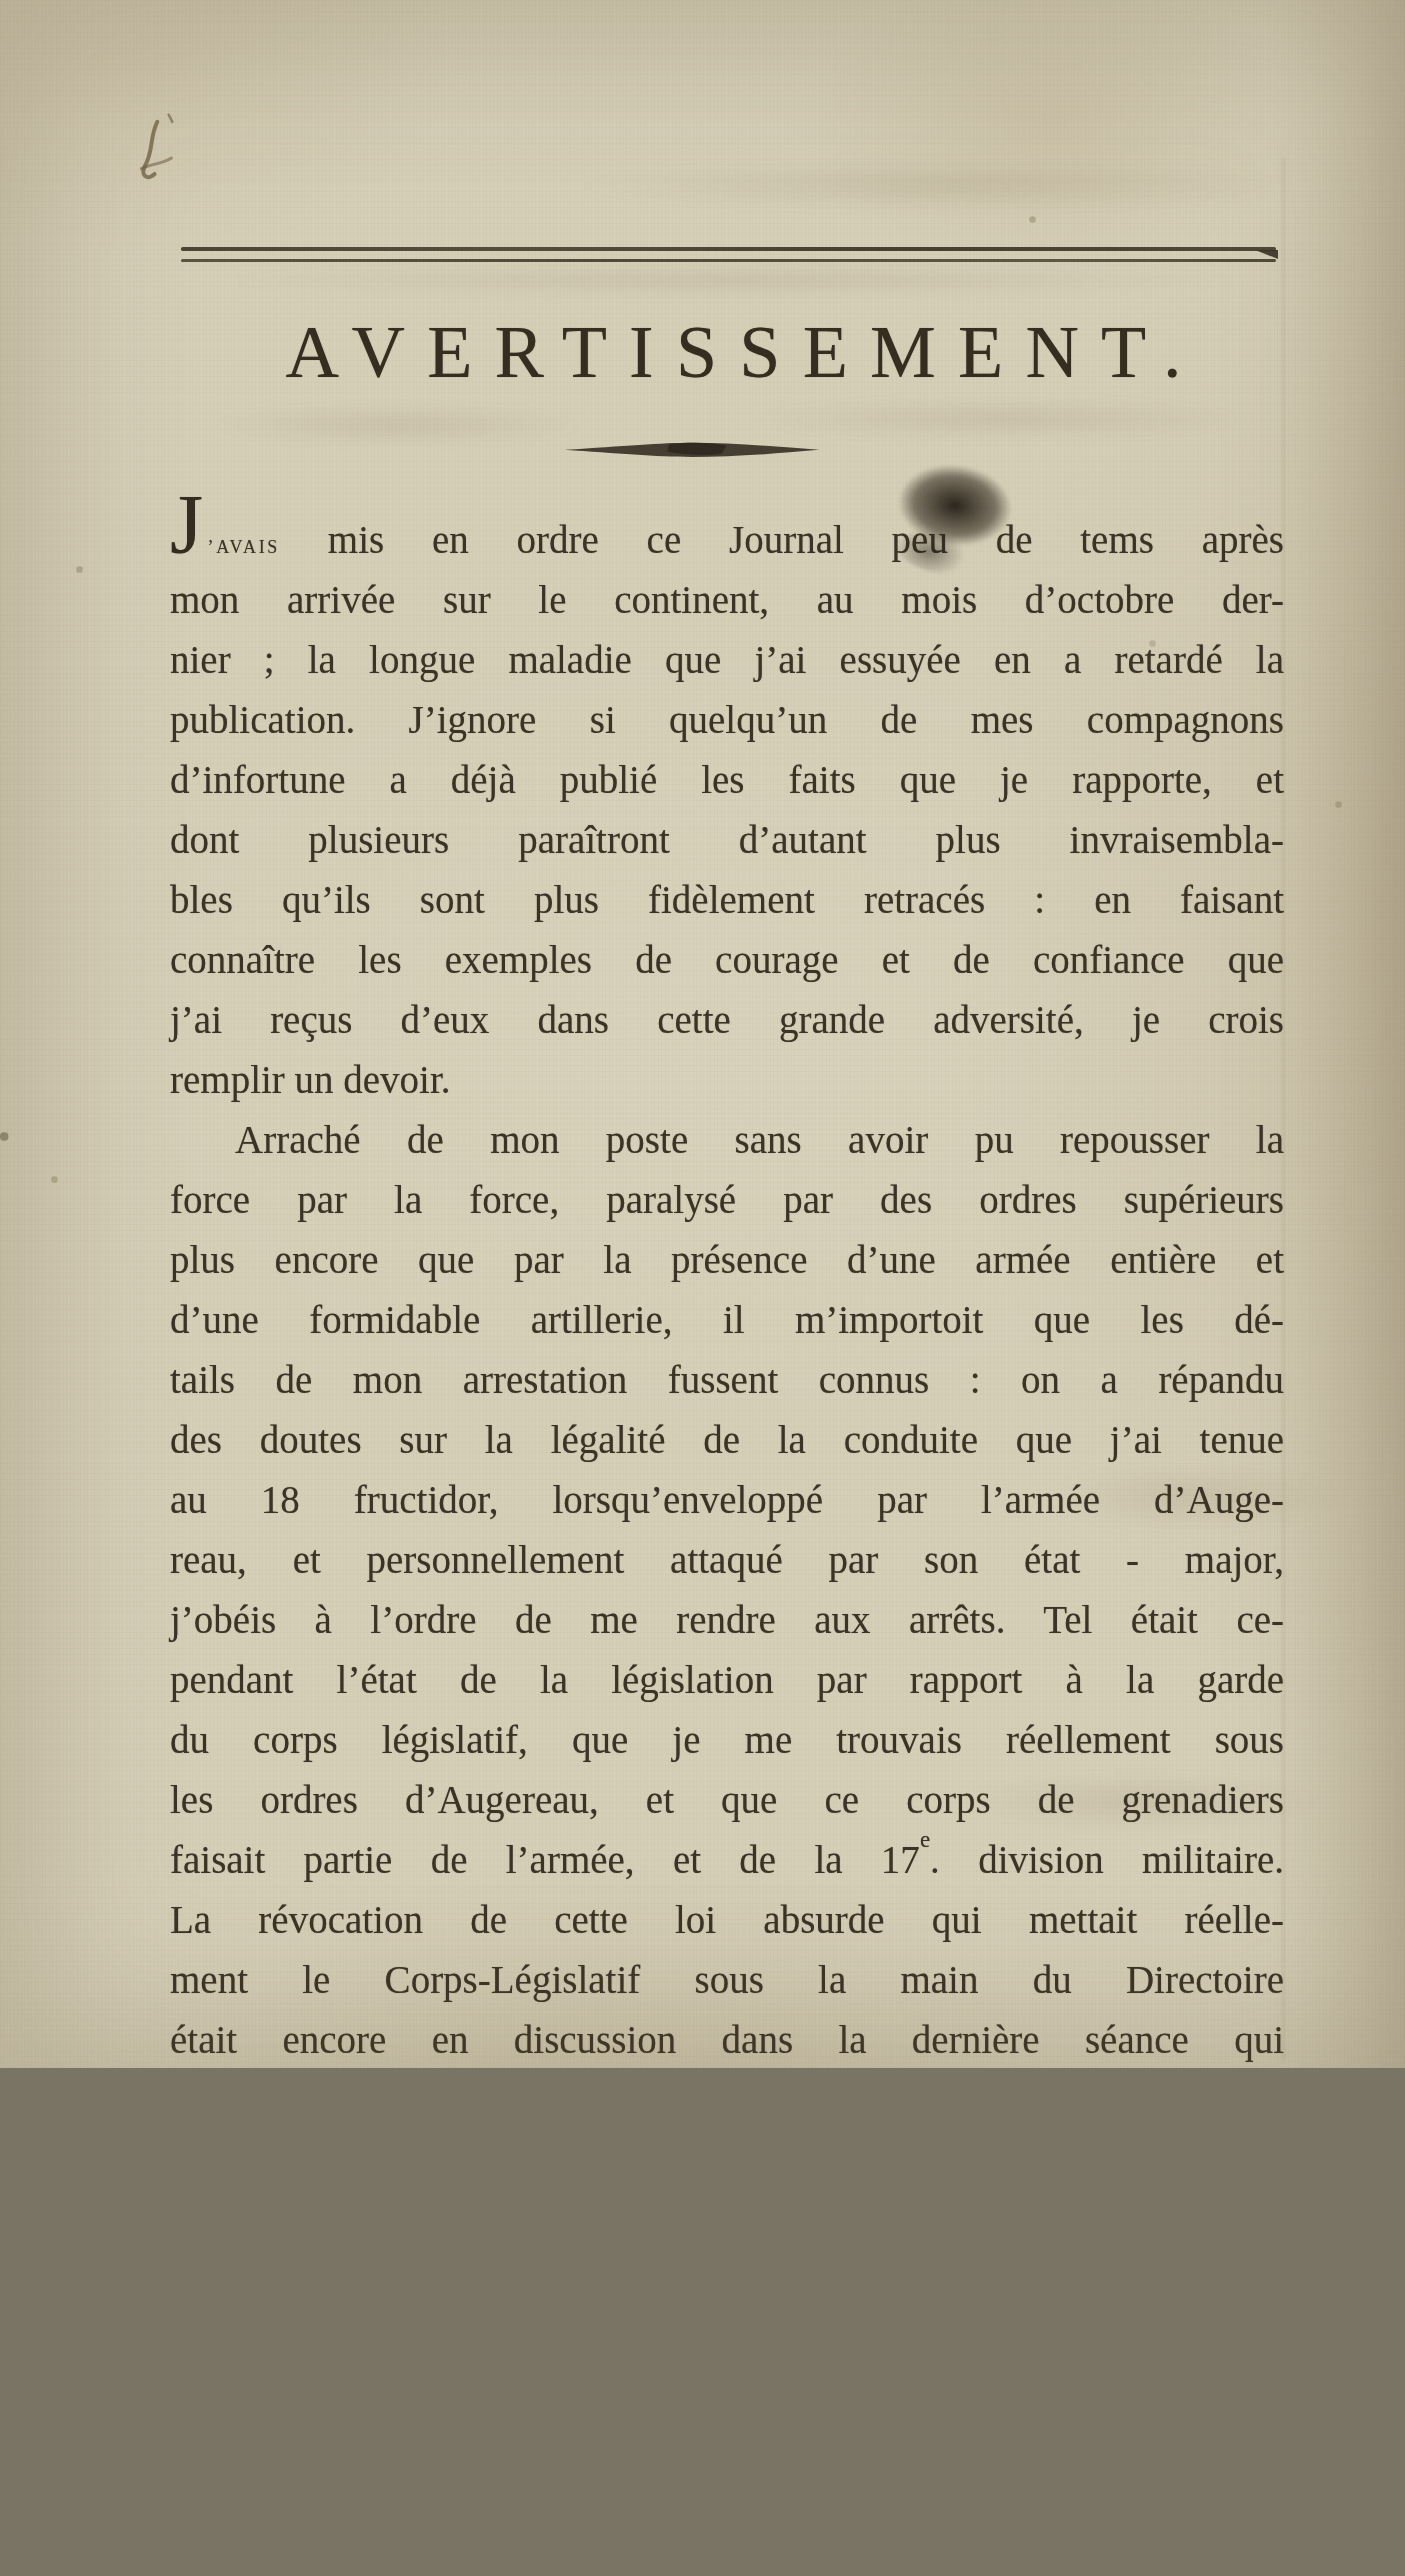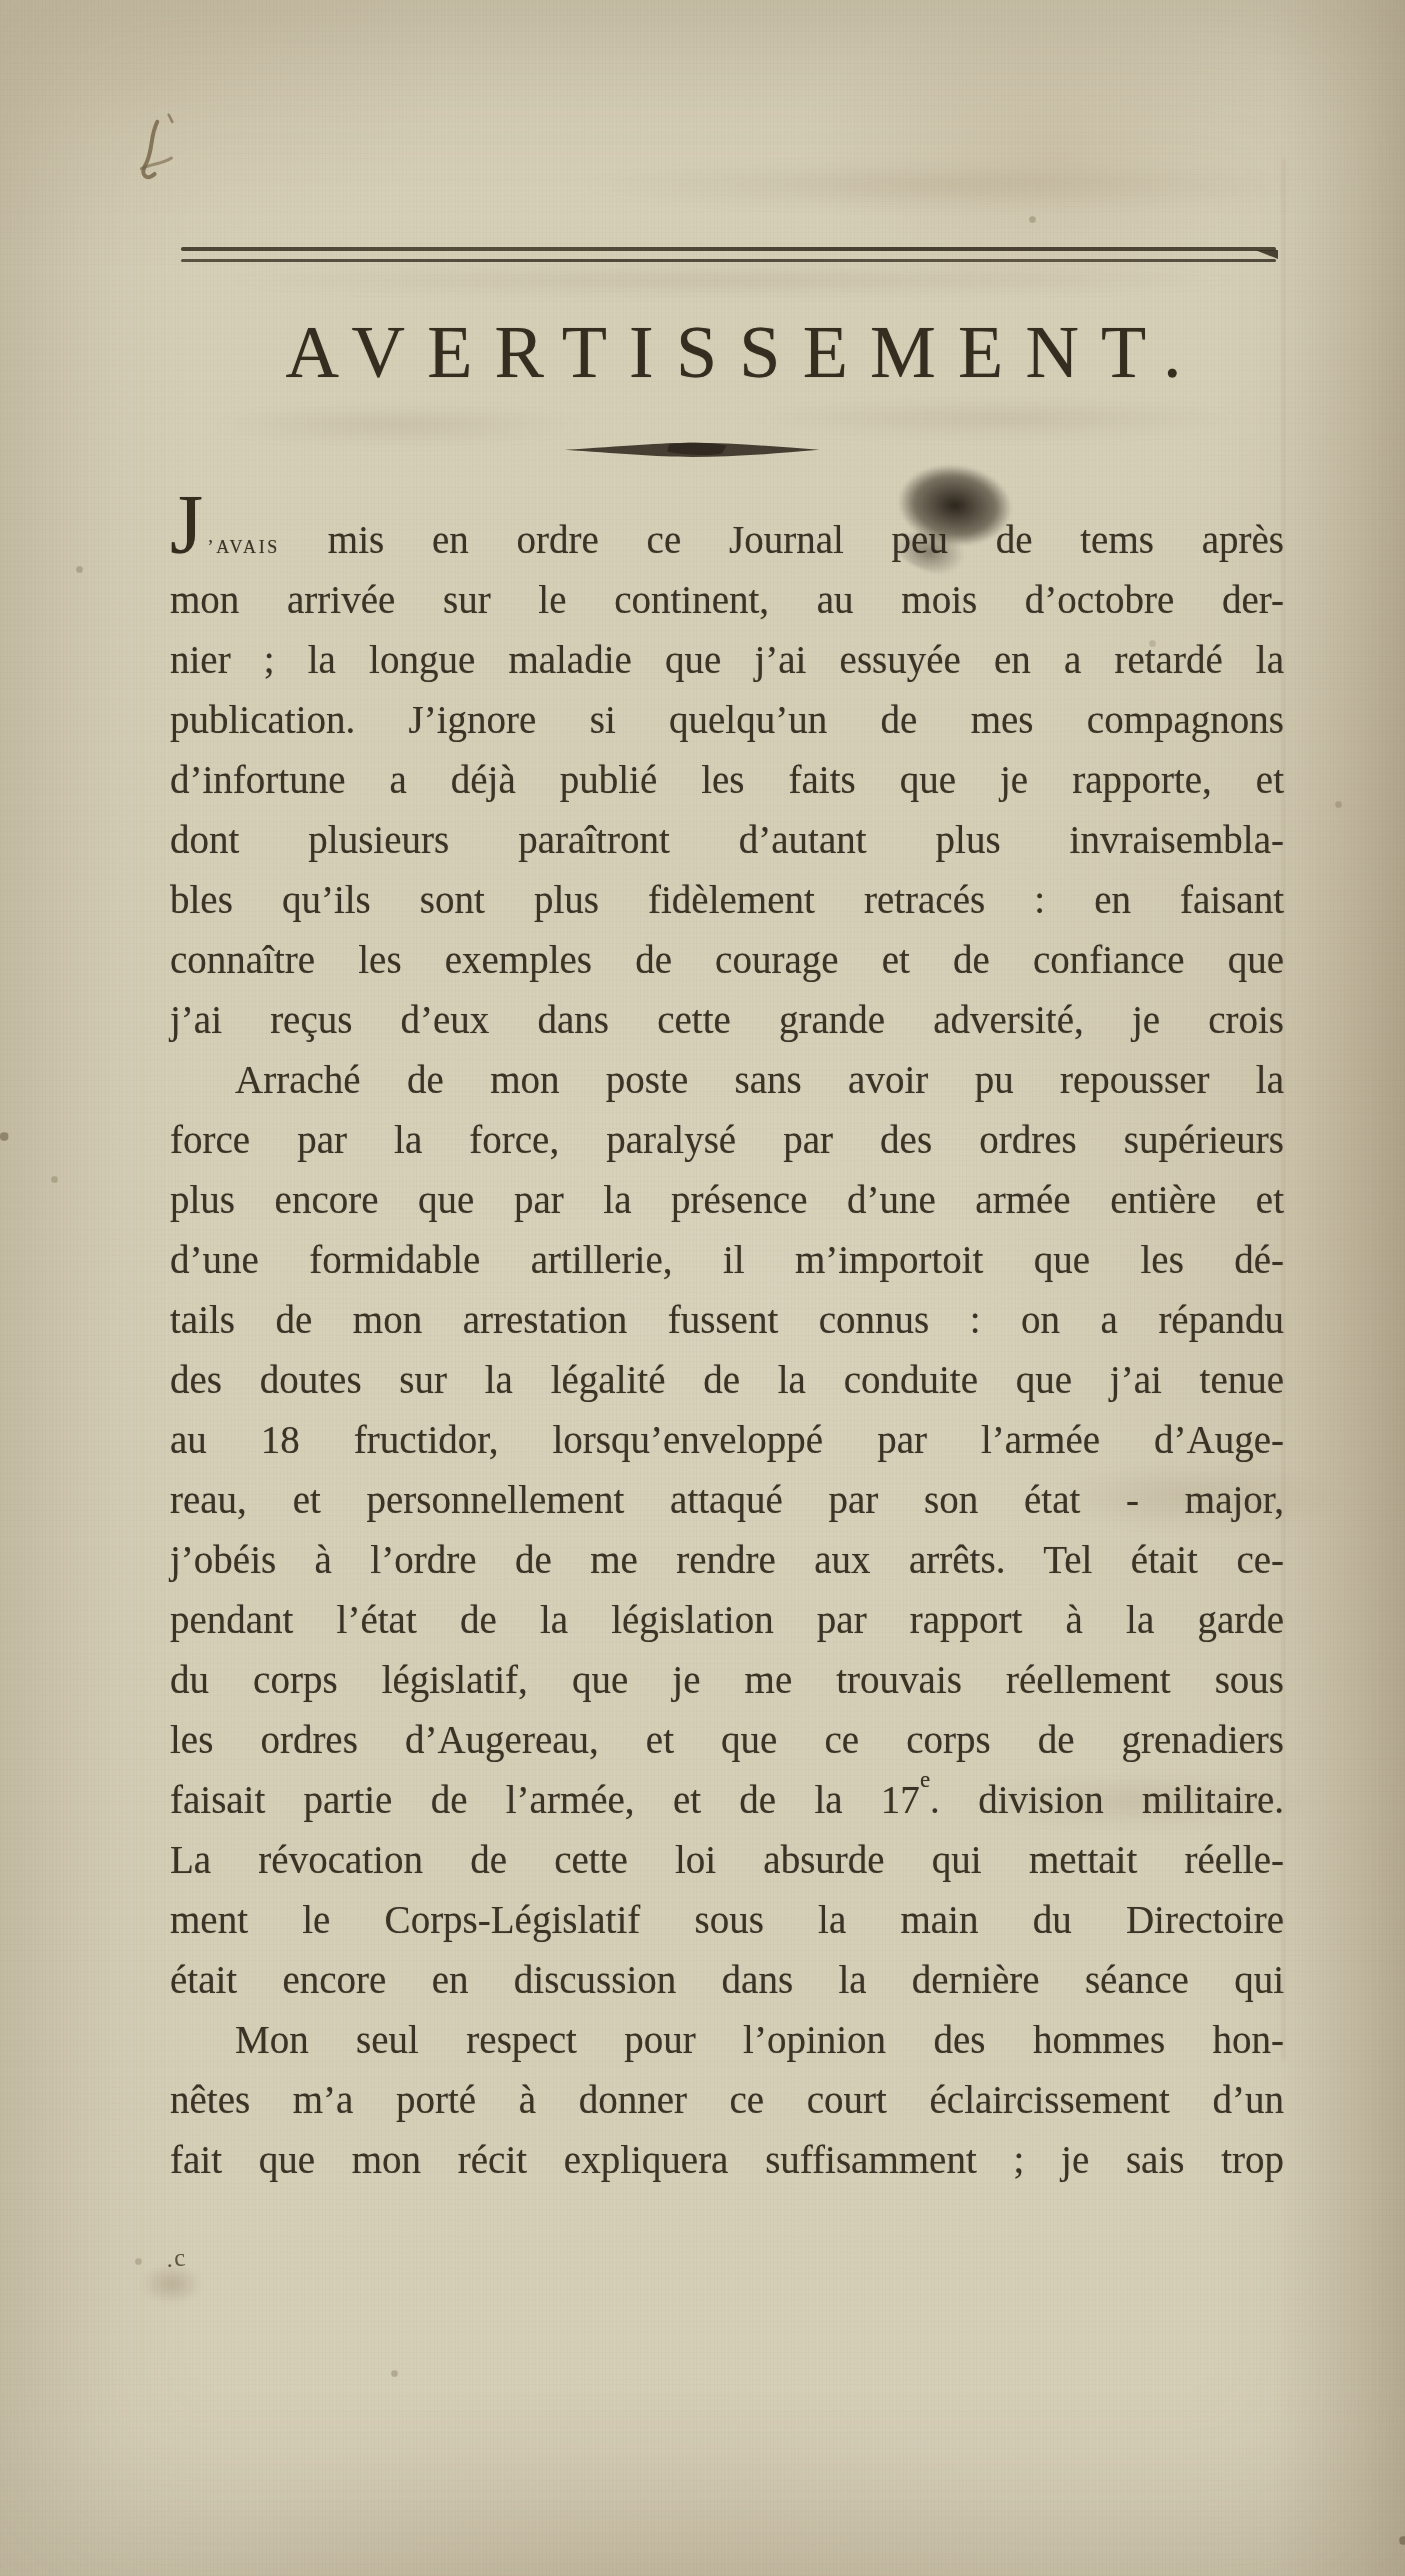--- a/index.html
+++ b/index.html
@@ -1,18 +1,18 @@
 <!DOCTYPE html>
 <html style="font-size:14px"><head>
 <meta charset="utf-8">
 <style>
   html,body{margin:0;padding:0;background:#7a7465;}
   .page{
     position:relative;
-    width:1405px;height:2576px;
+    width:1405px;height:2068px;
     overflow:hidden;
     font-family:"Liberation Serif", serif;
     color:#3b3326;
     background-color:#d6cfb8;
     background-image:
       radial-gradient(371px 212px at 75% 6%, rgba(150,128,92,.16), rgba(150,128,92,0) 70%),
       radial-gradient(707px 1238px at 103% 45%, rgba(143,122,86,.13), rgba(143,122,86,0) 70%),
       radial-gradient(442px 283px at 10% 3%, rgba(150,128,92,.12), rgba(150,128,92,0) 70%),
       radial-gradient(619px 371px at 45% 102%, rgba(150,128,92,.10), rgba(150,128,92,0) 70%),
       radial-gradient(796px 531px at 50% 50%, rgba(255,252,240,.06), rgba(255,252,240,0) 80%);
@@ -123,20 +123,21 @@
   <div class="body-text">
       <div class="line"><span class="initial">J</span><span class="smallcaps">’AVAIS</span> mis en ordre ce Journal peu de tems après</div>
       <div class="line">mon arrivée sur le continent, au mois d’octobre der-</div>
       <div class="line">nier ; la longue maladie que j’ai essuyée en a retardé la</div>
       <div class="line">publication. J’ignore si quelqu’un de mes compagnons</div>
       <div class="line">d’infortune a déjà publié les faits que je rapporte, et</div>
       <div class="line">dont plusieurs paraîtront d’autant plus invraisembla-</div>
       <div class="line">bles qu’ils sont plus fidèlement retracés : en faisant</div>
       <div class="line">connaître les exemples de courage et de confiance que</div>
       <div class="line">j’ai reçus d’eux dans cette grande adversité, je crois</div>
+      <div class="line para-end">remplir un devoir.</div>
       <div class="line indent">Arraché de mon poste sans avoir pu repousser la</div>
       <div class="line">force par la force, paralysé par des ordres supérieurs</div>
       <div class="line">plus encore que par la présence d’une armée entière et</div>
       <div class="line">d’une formidable artillerie, il m’importoit que les dé-</div>
       <div class="line">tails de mon arrestation fussent connus : on a répandu</div>
       <div class="line">des doutes sur la légalité de la conduite que j’ai tenue</div>
       <div class="line">au 18 fructidor, lorsqu’enveloppé par l’armée d’Auge-</div>
       <div class="line">reau, et personnellement attaqué par son état - major,</div>
       <div class="line">j’obéis à l’ordre de me rendre aux arrêts. Tel était ce-</div>
       <div class="line">pendant l’état de la législation par rapport à la garde</div>

